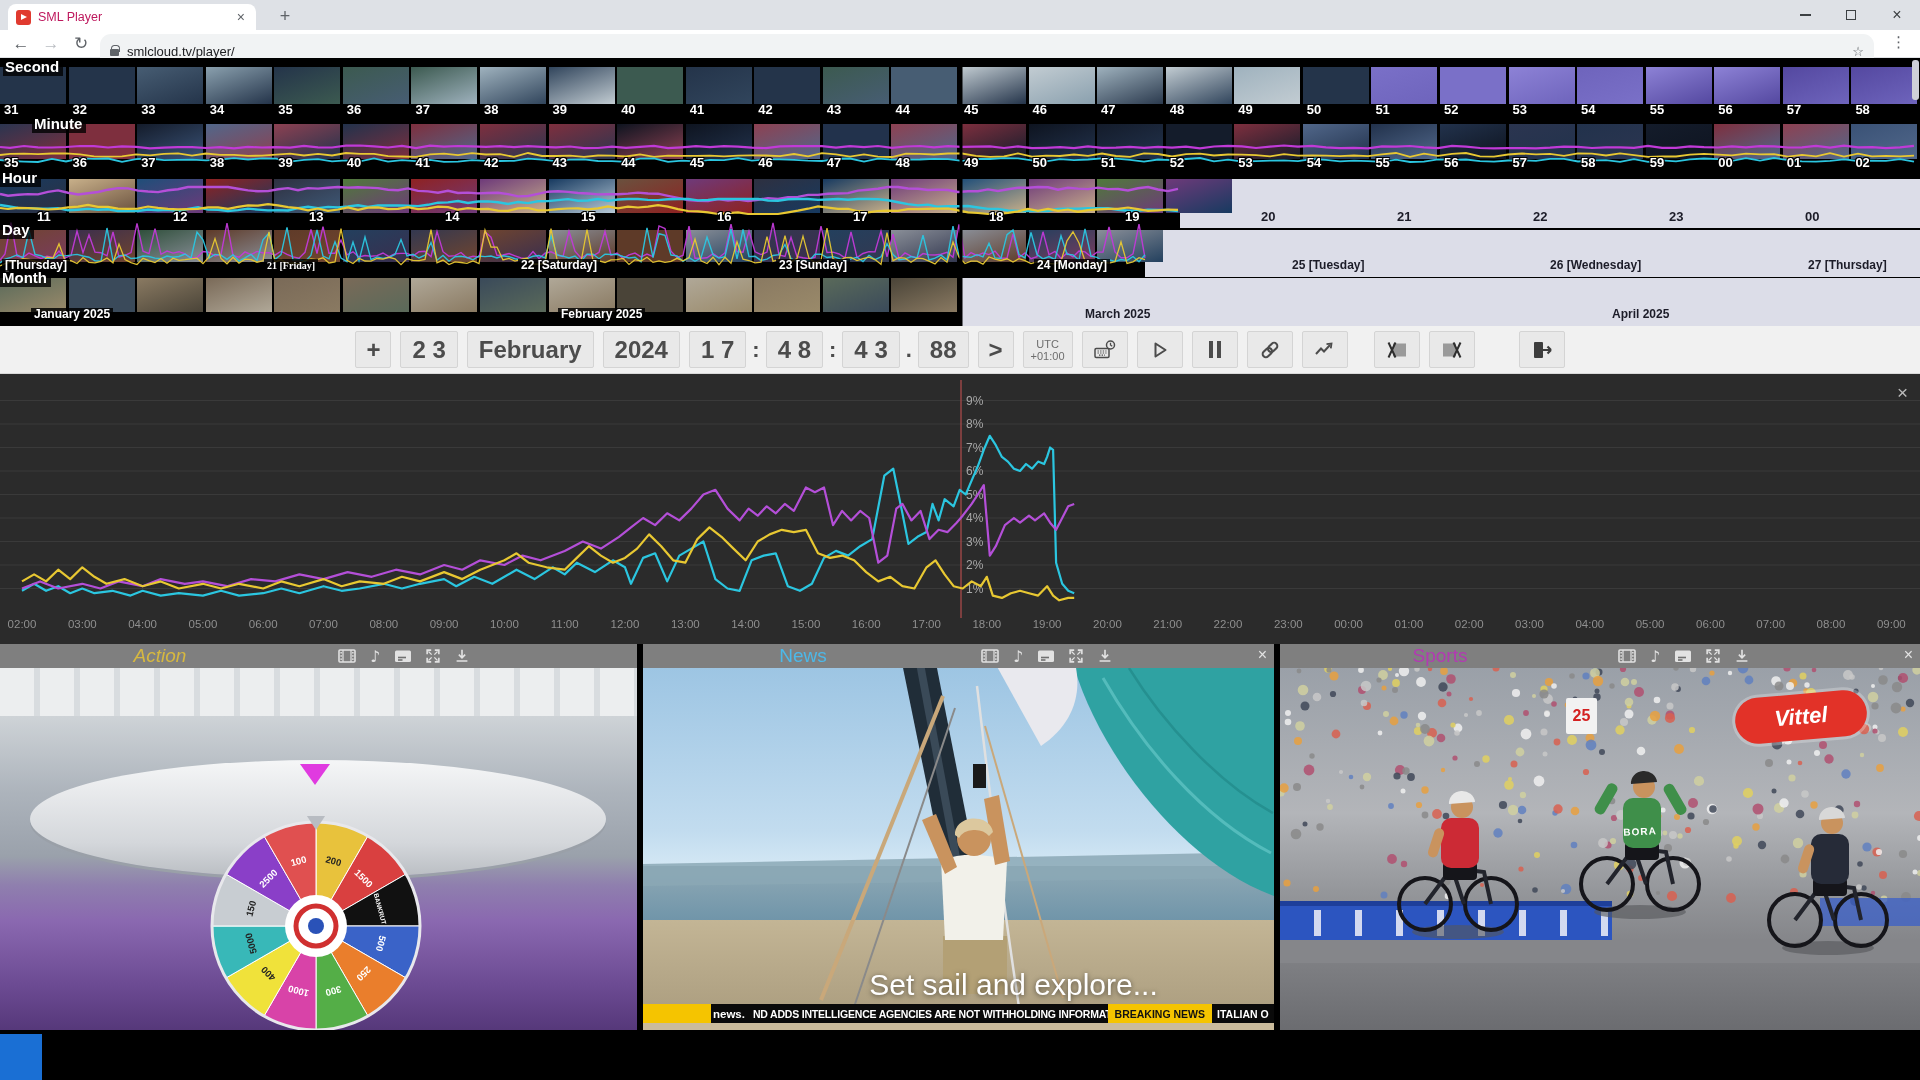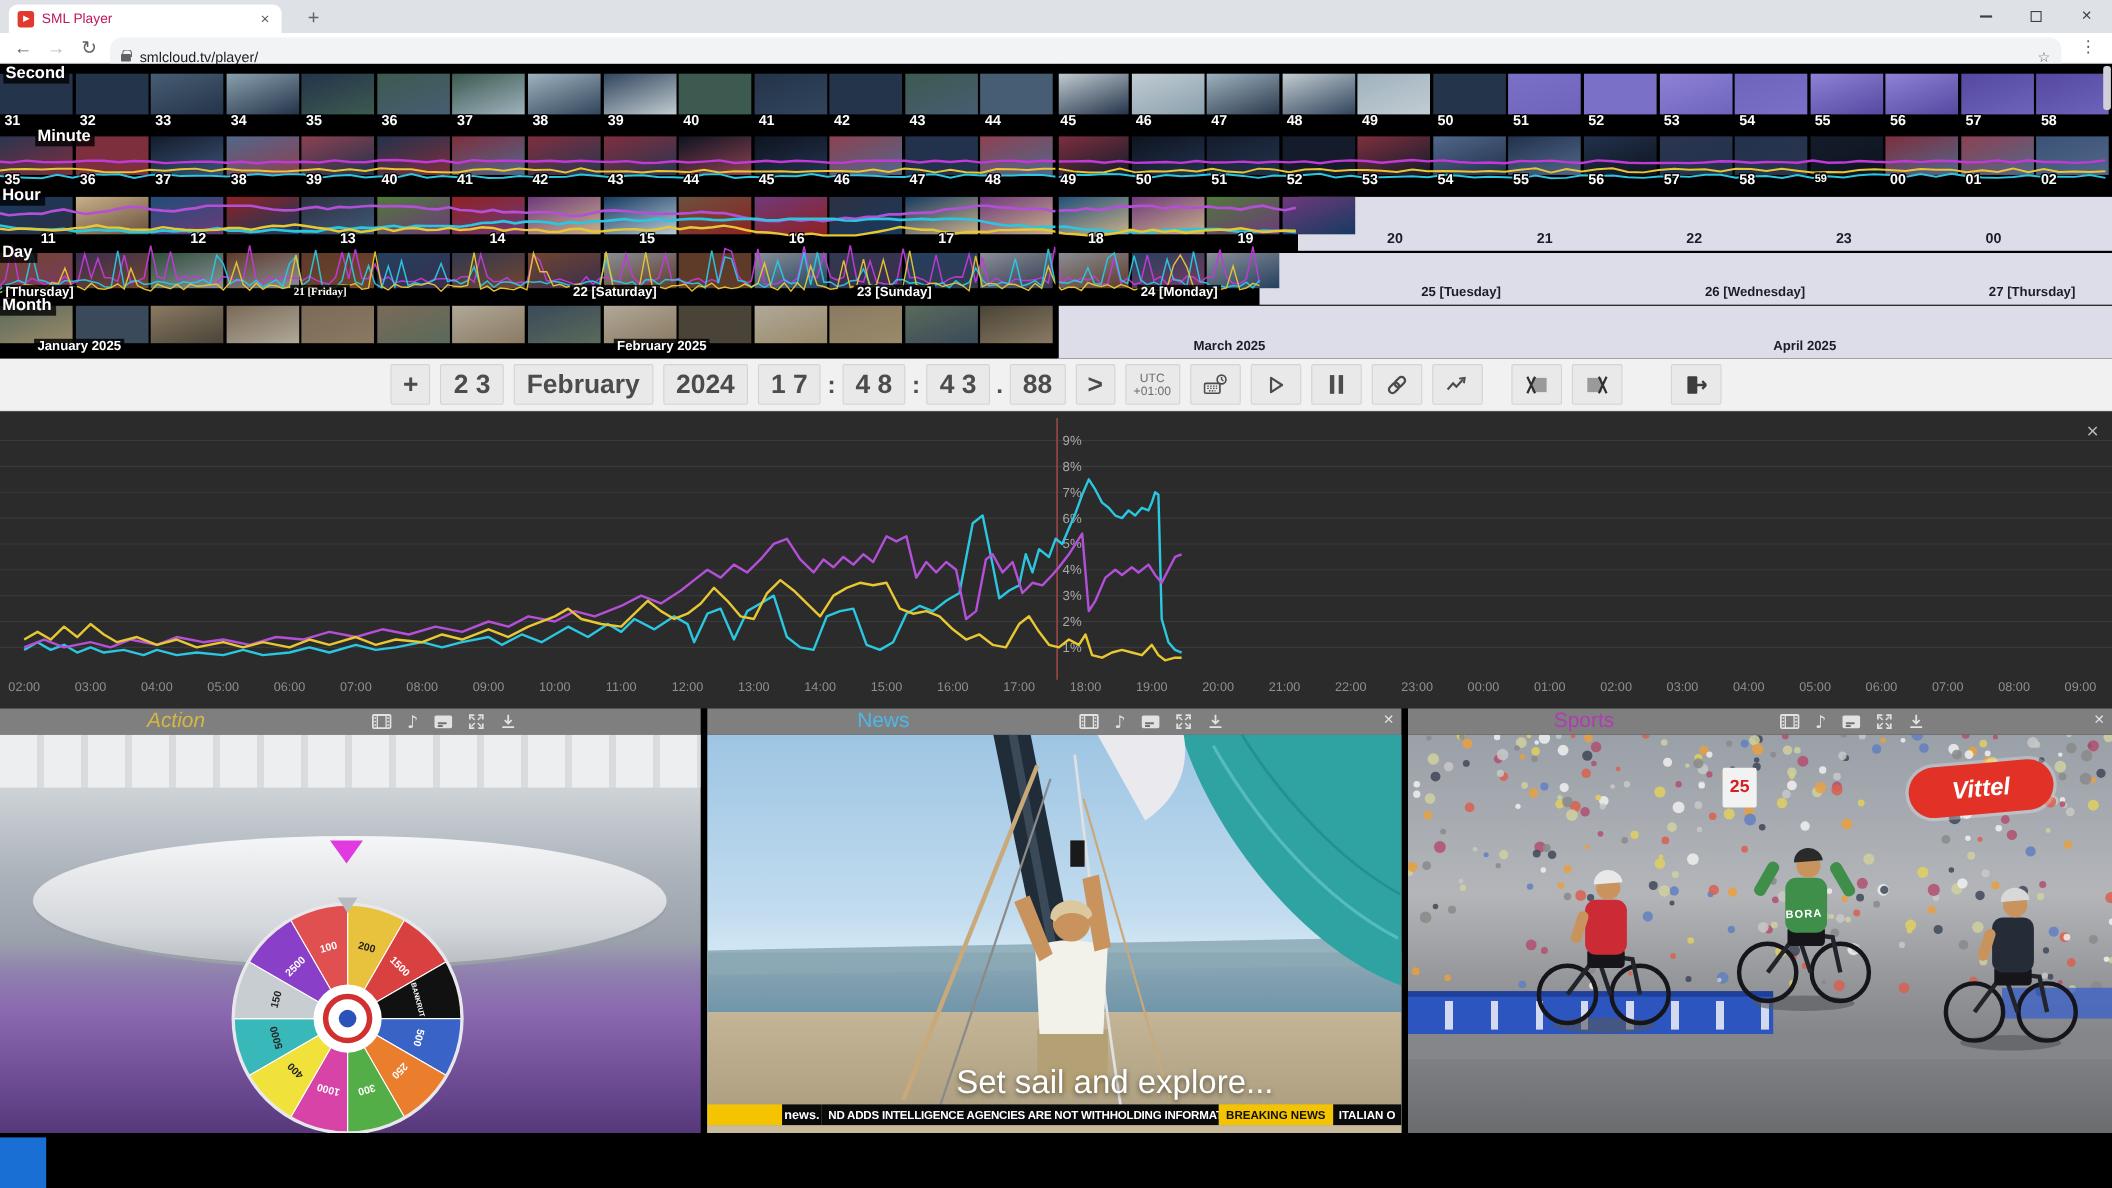--- a/index.html
+++ b/index.html
@@ -251,21 +251,21 @@
       <div class="tick" style="left: 963.98px; top: 98px; font-size: 13px;">49</div>
       <div class="tick" style="left: 1032.55px; top: 98px; font-size: 13px;">50</div>
       <div class="tick" style="left: 1101.12px; top: 98px; font-size: 13px;">51</div>
       <div class="tick" style="left: 1169.69px; top: 98px; font-size: 13px;">52</div>
       <div class="tick" style="left: 1238.26px; top: 98px; font-size: 13px;">53</div>
       <div class="tick" style="left: 1306.83px; top: 98px; font-size: 13px;">54</div>
       <div class="tick" style="left: 1375.4px; top: 98px; font-size: 13px;">55</div>
       <div class="tick" style="left: 1443.97px; top: 98px; font-size: 13px;">56</div>
       <div class="tick" style="left: 1512.54px; top: 98px; font-size: 13px;">57</div>
       <div class="tick" style="left: 1581.11px; top: 98px; font-size: 13px;">58</div>
-      <div class="tick" style="left: 1649.68px; top: 98px; font-size: 10px;">59</div>
+      <div class="tick" style="left: 1649.68px; top: 98px; font-size: 13px;">59</div>
       <div class="tick" style="left: 1718.25px; top: 98px; font-size: 13px;">00</div>
       <div class="tick" style="left: 1786.82px; top: 98px; font-size: 13px;">01</div>
       <div class="tick" style="left: 1855.39px; top: 98px; font-size: 13px;">02</div>
       <div class="rowlabel" style="left: 0px; top: 58px; margin-left: 32px;">Minute</div>
       <div class="emptyzone" style="left: 1180px; top: 121px; width: 740px; height: 49px;"></div>
       <div class="tile" style="left: 0px; top: 121px; height: 34px; background: linear-gradient(160deg, rgb(23, 58, 96), rgb(46, 48, 64));"></div>
       <div class="tile" style="left: 68.57px; top: 121px; height: 34px; background: linear-gradient(160deg, rgb(200, 176, 138), rgb(106, 81, 62));"></div>
       <div class="tile" style="left: 137.14px; top: 121px; height: 34px; background: linear-gradient(160deg, rgb(31, 78, 121), rgb(110, 58, 122));"></div>
       <div class="tile" style="left: 205.71px; top: 121px; height: 34px; background: linear-gradient(160deg, rgb(143, 34, 34), rgb(23, 58, 96));"></div>
       <div class="tile" style="left: 274.28px; top: 121px; height: 34px; background: linear-gradient(160deg, rgb(46, 48, 64), rgb(63, 90, 120));"></div>

